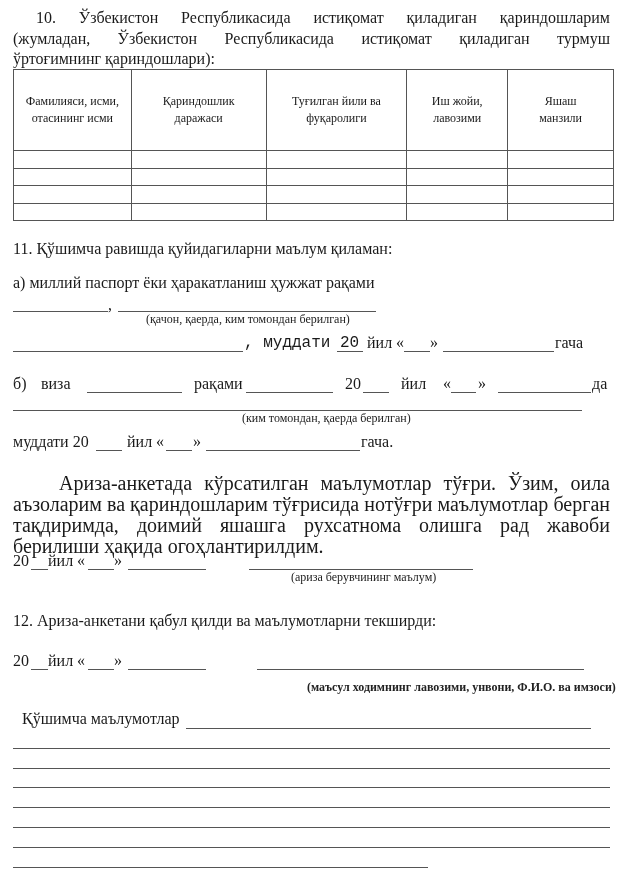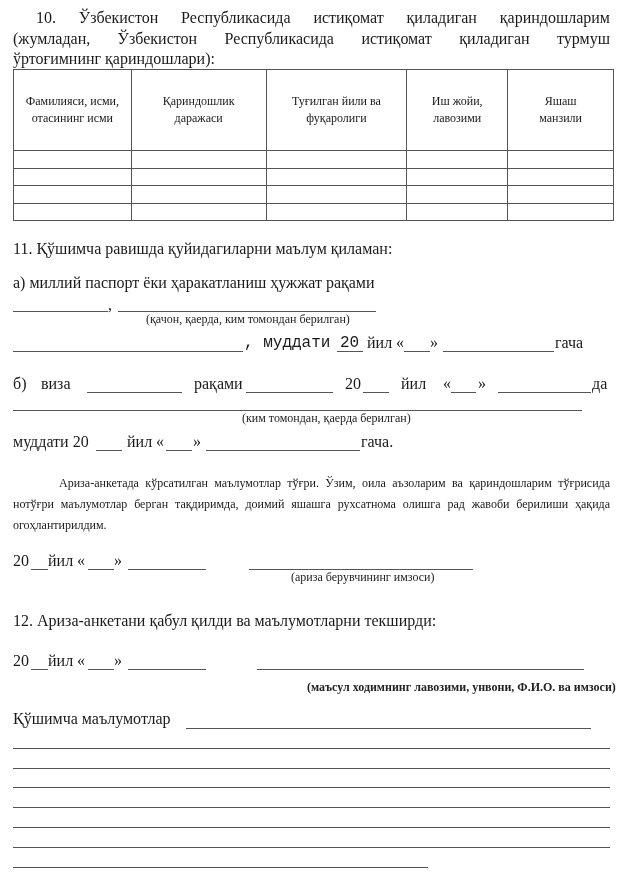--- a/index.html
+++ b/index.html
@@ -1,19 +1,19 @@
 <!DOCTYPE html>
 <html><head>
 <meta charset="utf-8">
 <style>
   html, body { margin:0; padding:0; background:#fff; }
   body { width:624px; height:890px; position:relative; overflow:hidden;
          font-family:"Liberation Serif", serif; color:#1a1a1a; font-size:16px; }
   .abs { position:absolute; white-space:nowrap; }
-  .p { position:absolute; left:13px; width:597px; font-size:12px; line-height:20.5px; text-align:justify; text-align-last:auto; }
+  .p { position:absolute; left:13px; width:597px; font-size:20px; line-height:20.5px; text-align:justify; text-align-last:auto; }
   .justify-line { display:flex; justify-content:space-between; }
   .hline { position:absolute; height:0; border-top:1px solid #555; }
   .cap { position:absolute; font-size:12px; white-space:nowrap; color:#222; }
   table.rel { position:absolute; left:13px; top:69px; width:601px; border-collapse:collapse; }
   table.rel th, table.rel td { border:1px solid #555; padding:0; font-weight:normal; }
   table.rel th { height:80px; font-size:12px; line-height:17px; vertical-align:middle; }
   table.rel td { height:16.5px; }
 </style>
 </head>
 <body>
@@ -131,33 +131,33 @@
   <span>Ариза-анкетада кўрсатилган маълумотлар тўғри. Ўзим, оила аъзоларим ва қариндошларим тўғрисида нотўғри маълумотлар берган тақдиримда, доимий яшашга рухсатнома олишга рад жавоби берилиши ҳақида огоҳлантирилдим.</span>
 </div>
 
 <div class="abs" style="left:13px; top:552px;">20</div>
 <div class="hline" style="left:31px; top:569px; width:17px;"></div>
 <div class="abs" style="left:48px; top:552px;">йил «</div>
 <div class="hline" style="left:88px; top:569px; width:26px;"></div>
 <div class="abs" style="left:114px; top:552px;">»</div>
 <div class="hline" style="left:128px; top:569px; width:78px;"></div>
 <div class="hline" style="left:249px; top:569px; width:224px;"></div>
-<div class="cap" style="left:291px; top:570px;">(ариза берувчининг имзоси)</div>
+<div class="cap" style="left:291px; top:570px;">(ариза берувчининг маълум)</div>
 
 <div class="abs" style="left:13px; top:612px;">12. Ариза-анкетани қабул қилди ва маълумотларни текширди:</div>
 <div class="abs" style="left:13px; top:652px;">20</div>
 <div class="hline" style="left:31px; top:669px; width:17px;"></div>
 <div class="abs" style="left:48px; top:652px;">йил «</div>
 <div class="hline" style="left:88px; top:669px; width:26px;"></div>
 <div class="abs" style="left:114px; top:652px;">»</div>
 <div class="hline" style="left:128px; top:669px; width:78px;"></div>
 <div class="hline" style="left:257px; top:669px; width:327px;"></div>
 <div class="cap" style="left:307px; top:680px;font-weight:bold;">(маъсул ходимнинг лавозими, унвони, Ф.И.О. ва имзоси)</div>
 
-<div class="abs" style="left:13px; top:710px;">Қўшимча маълумотлар</div>
+<div class="abs" style="left:22px; top:710px;">Қўшимча маълумотлар</div>
 <div class="hline" style="left:186px; top:728px; width:405px;"></div>
 <div class="hline" style="left:13px; top:748px; width:597px;"></div>
 <div class="hline" style="left:13px; top:768px; width:597px;"></div>
 <div class="hline" style="left:13px; top:787px; width:597px;"></div>
 <div class="hline" style="left:13px; top:807px; width:597px;"></div>
 <div class="hline" style="left:13px; top:827px; width:597px;"></div>
 <div class="hline" style="left:13px; top:847px; width:597px;"></div>
 <div class="hline" style="left:13px; top:867px; width:415px;"></div>
 
 </body></html>

